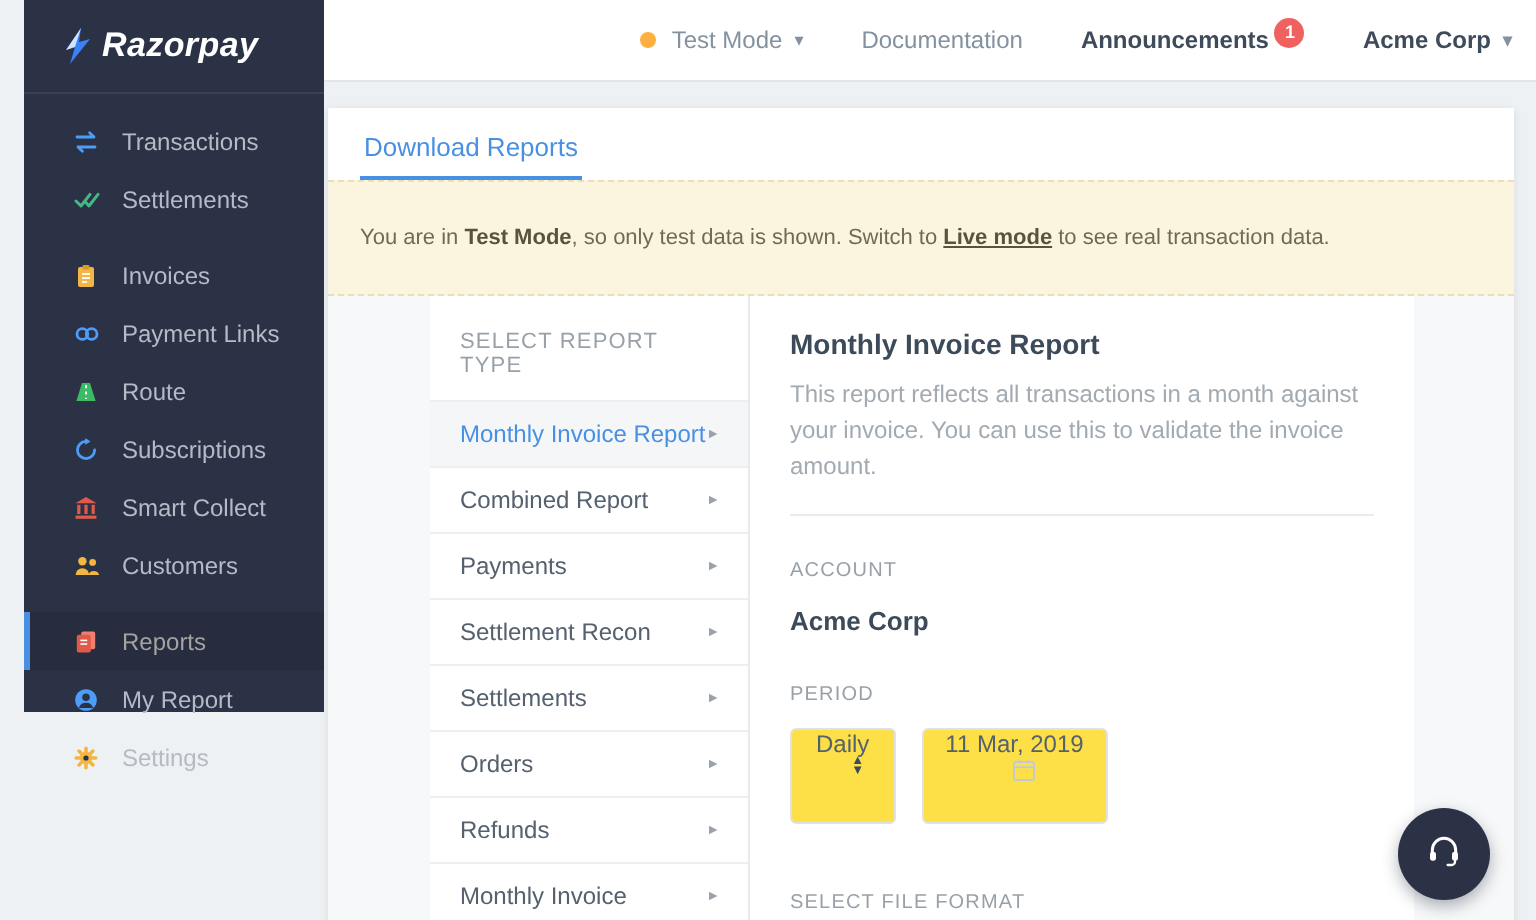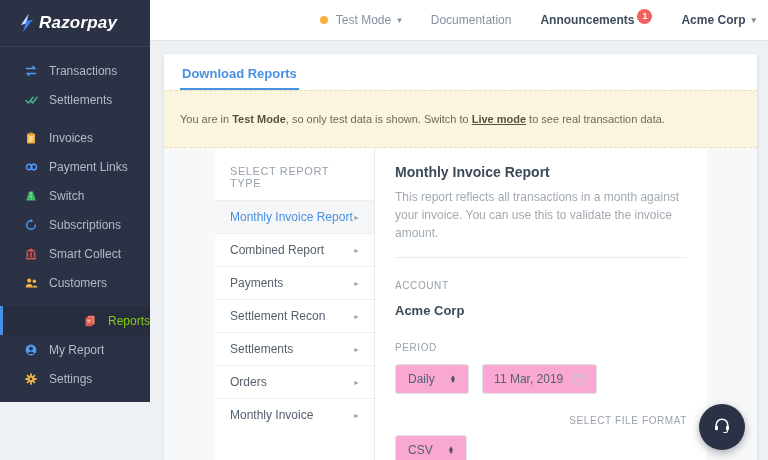--- a/index.html
+++ b/index.html
@@ -1,34 +1,34 @@
 <!DOCTYPE html>
 <html><head>
 <meta charset="utf-8">
 <style>
   * { margin:0; padding:0; box-sizing:border-box; }
   html,body { width:768px; height:460px; overflow:hidden; background:#eef1f3;
               font-family:"Liberation Sans", sans-serif; }
 
   
-  .sidebar { position:absolute; left:0; top:0; width:150px; height:402px;
+  .sidebar { position:absolute; left:12px; top:0; width:150px; height:356px;
              background:#2c3246; z-index:20; }
   .logo { height:47px; display:flex; align-items:center; padding-left:20px;
           border-bottom:1px solid #3a4156; }
   .logo-mark { margin-right:5px; display:flex; }
   .logo-text { color:#ffffff; font-size:17px; font-weight:bold; font-style:italic;
                letter-spacing:.2px; }
   .nav { padding-top:9px; }
   .nav-item { display:flex; align-items:center; height:29px; padding-left:21px;
               color:#b4bac6; font-size:12px; cursor:pointer;
               border-left:3px solid transparent; }
   .nav-item .ic { width:14px; height:14px; margin-right:11px; display:flex;
                   align-items:center; justify-content:center; flex:none; }
   .nav-item.gap { margin-top:9px; }
-  .nav-item.active { background:#272c3e; border-left-color:#4a90e2; color:#84cc16;justify-content:flex-end; }
+  .nav-item.active { background:#272c3e; border-left-color:#4a90e2; color:#a3a3a3; }
   .new-badge { background:#3cba64; color:#fff; font-size:8px; font-weight:bold;
                padding:2px 8px; border-radius:8px; margin-left:10px; }
 
   
   .topbar { position:absolute; left:150px; top:0; right:0; height:41px; background:#fff;
             border-bottom:1px solid #e2e6e9; display:flex; align-items:center;
             justify-content:flex-end; padding-right:12px; z-index:10; }
   .top-item { display:flex; align-items:center; font-size:12px; color:#8492a0;
               margin-left:29px; cursor:pointer; }
   .top-item.dark { color:#3e4b5b; font-weight:bold; }
@@ -36,21 +36,21 @@
   .caret { font-size:9px; color:#8492a0; margin-left:6px; }
   .ann-badge { width:15px; height:15px; border-radius:50%; background:#f0625f; color:#fff;
                font-size:9px; font-weight:bold; display:flex; align-items:center;
                justify-content:center; margin-left:3px; position:relative; top:-4px; }
 
   
   .main { position:absolute; left:150px; top:41px; right:0; bottom:0; background:#eef1f3; }
   .card { position:absolute; left:14px; top:13px; width:593px; bottom:-12px; background:#fff;
           box-shadow:0 1px 4px rgba(20,30,50,.10); display:flex; flex-direction:column; }
   .tabrow { padding:0 0 0 16px; background:#fff; }
-  .tab { display:inline-block; color:#4a90e2; font-size:13px; font-weight:bold;
+  .tab { display:inline-block; color:#4a90e2; font-size:13px; font-weight:normal;
          padding:12px 2px 7px; border-bottom:2px solid #4a90e2; cursor:pointer; }
   .banner { background:#fbf5e0; border-top:1px dashed #eadfb8; border-bottom:1px dashed #eadfb8;
             padding:22px 16px; font-size:11px; color:#6e6b52; }
   .banner b { color:#57543e; }
   .banner a { color:#57543e; text-decoration:underline; font-weight:bold; cursor:pointer; }
   .content { flex:1; background:#f7f8f9; display:flex; padding:0 50px 0 51px; min-height:0; }
   .panel { flex:1; background:#fff; display:flex; border:0; }
 
   
   .rlist { width:160px; border-right:1px solid #e8eaec; flex:none; }
@@ -62,28 +62,28 @@
   .ritem.selected { background:#f5f6f7; color:#4a90e2; }
 
   
   .detail { flex:1; padding:16px 20px 0 20px; }
   .d-title { font-size:14px; font-weight:bold; color:#3c4a5a; margin-bottom:8px; }
   .d-desc { font-size:12px; color:#a2aab2; line-height:1.5; }
   .d-hr { border:0; border-top:1px solid #e9ebed; margin:15px 0 17px; }
   .d-label { font-size:10px; color:#98a1aa; letter-spacing:.6px; }
   .d-account { font-size:13px; font-weight:bold; color:#3c4a5a; margin:10px 0 19px; }
   .controls { display:flex; margin:9px 0 0; }
-  .selbox, .datebox { height:30px; border:1px solid #dfe2e5; border-radius:3px; background:#f9a8d4;
-             display:flex; align-items:center; font-size:12px; color:#55616e; cursor:pointer; }
+  .selbox, .datebox { height:48px; border:1px solid #dfe2e5; border-radius:3px; background:#fde047;
+             display:flex; align-items:center; font-size:12px; color:#55616e; cursor:pointer;flex-direction:column; }
   .selbox { padding:0 12px; }
   .selbox .stepper { margin-left:15px; display:flex; flex-direction:column; line-height:4.5px;
                      font-size:6.5px; color:#3e4b5b; }
   .datebox { margin-left:13px; padding:0 11px; }
   .datebox .cal { margin-left:10px; display:flex; }
-  .fmt-label { margin-top:21px; display:block;text-align:right; }
+  .fmt-label { margin-top:34px; display:block; }
   .btnrow { margin-top:22px; display:flex; }
   .btn-primary { background:#4a87e8; color:#fff; border:1px solid #4a87e8; border-radius:3px;
                  font-size:12px; padding:8px 16px; cursor:pointer;
                  font-family:"Liberation Sans", sans-serif; }
   .btn-secondary { background:#fff; color:#55616e; border:1px solid #dfe2e5; border-radius:3px;
                    font-size:12px; padding:8px 14px; margin-left:10px; cursor:pointer;
                    font-family:"Liberation Sans", sans-serif; }
 
   
   .fab { position:absolute; right:23px; bottom:10px; width:46px; height:46px; border-radius:50%;
@@ -150,21 +150,21 @@
     </div>
 
 
     <div class="nav-item">
       <span class="ic">
         <svg width="12" height="12" viewBox="0 0 12 12">
             <path d="M4 1.5 L8 1.5 L10.8 10.5 L1.2 10.5 Z" fill="#3cba64"></path>
             <line x1="6" y1="2.5" x2="6" y2="9.5" stroke="#fff" stroke-width=".9" stroke-dasharray="1.6 1.6"></line>
           </svg>
       </span>
-      <span>Switch</span>
+      <span>Route</span>
     </div>
 
     <div class="nav-item">
       <span class="ic">
         <svg width="12" height="12" viewBox="0 0 12 12" fill="none">
             <path d="M10.3 6 A4.3 4.3 0 1 1 6 1.7" stroke="#4d9cf8" stroke-width="1.4" stroke-linecap="round"></path>
             <path d="M5.6 0 L8.3 1.7 L5.6 3.4 Z" fill="#4d9cf8"></path>
           </svg>
       </span>
       <span>Subscriptions</span>
@@ -288,20 +288,24 @@
           <div class="ritem">
             <span>Settlement Recon</span>
             <span class="arr">►</span>
           </div>
           <div class="ritem">
             <span>Settlements</span>
             <span class="arr">►</span>
           </div>
           <div class="ritem">
             <span>Orders</span>
+            <span class="arr">►</span>
+          </div>
+          <div class="ritem">
+            <span>Refunds</span>
             <span class="arr">►</span>
           </div>
           <div class="ritem">
             <span>Monthly Invoice</span>
             <span class="arr">►</span>
           </div>
         </div>
 
         <div class="detail">
           <div class="d-title">Monthly Invoice Report</div>

